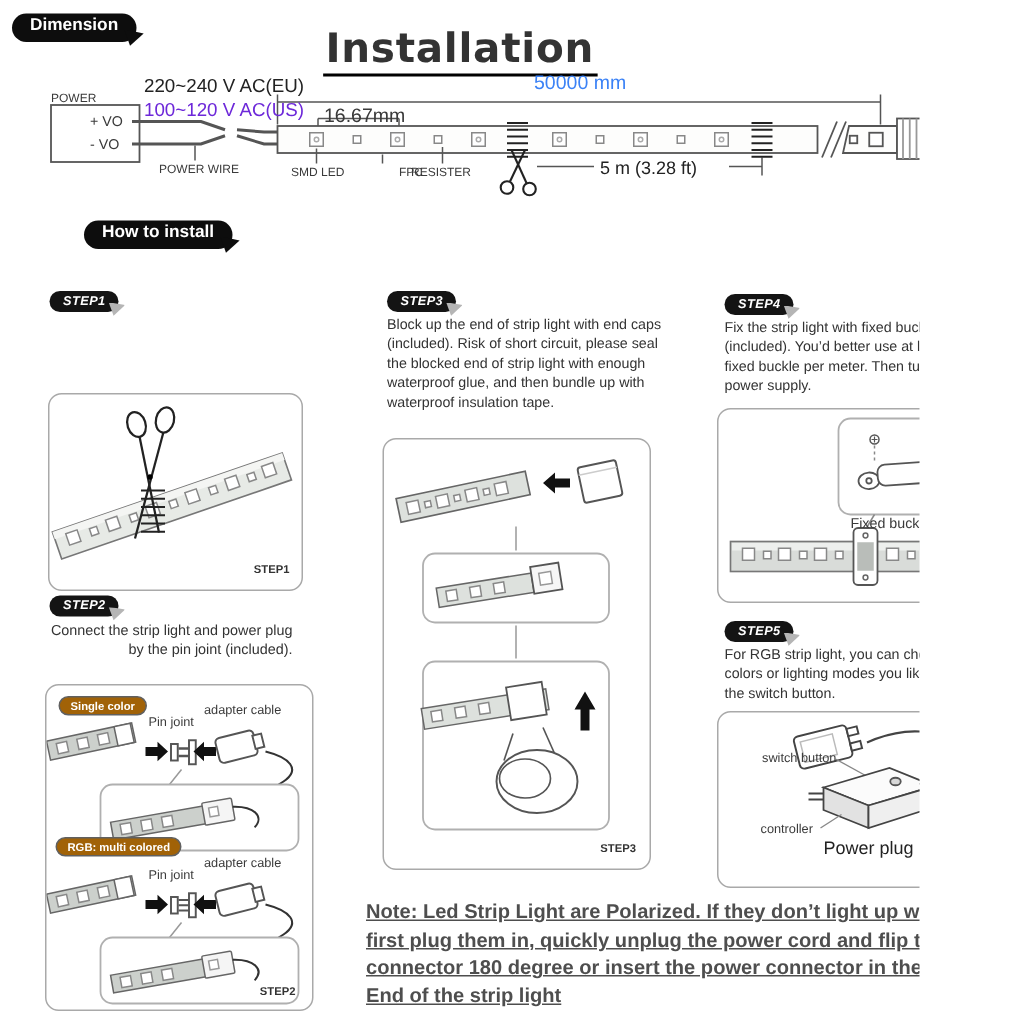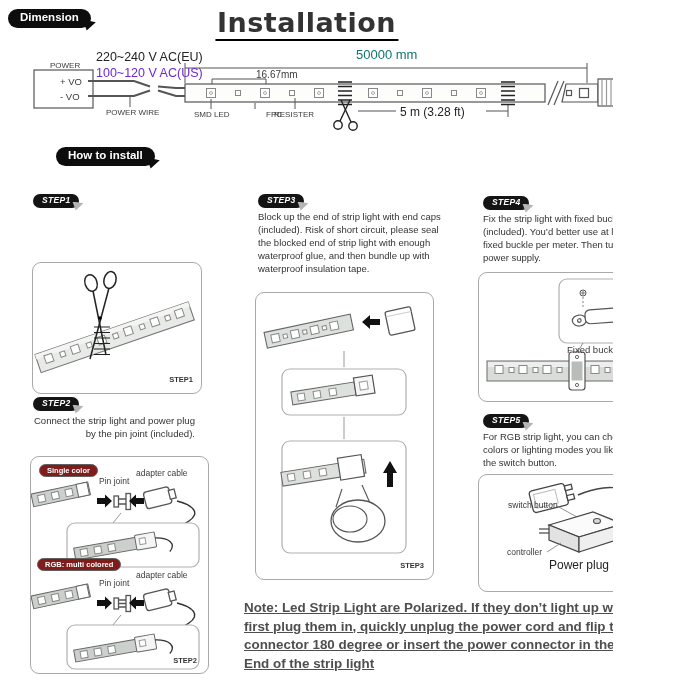--- a/index.html
+++ b/index.html
@@ -7,27 +7,27 @@
         font-family:"Liberation Sans",sans-serif;color:#333;}
   .lbl{position:absolute;white-space:nowrap;color:#3a3a3a;}
   .bubble-badge{position:absolute;background:#0d0d0d;color:#fff;font-weight:bold;
         font-size:11.5px;padding:3px 12px 4px;border-radius:11px;line-height:1;}
   .bubble-badge::after{content:'';position:absolute;right:-5px;bottom:-3px;width:13px;height:11px;
         background:#0d0d0d;clip-path:polygon(0 0,100% 25%,30% 100%);}
   .step-pill{position:absolute;background:#141414;color:#fff;font-weight:bold;font-style:italic;
         font-size:8.5px;padding:2px 9px 3px;border-radius:7px;line-height:1;letter-spacing:.3px;z-index:2;}
   .step-pill::before{content:'';position:absolute;right:-4px;bottom:-3px;width:11px;height:9px;
         background:#b5b5b5;clip-path:polygon(0 0,100% 20%,30% 100%);z-index:-1;}
-  .gray-badge{position:absolute;background:#7f1d1d;border:1.5px solid #606060;color:#fff;
+  .gray-badge{position:absolute;background:#a16207;border:1.5px solid #606060;color:#fff;
         font-weight:bold;font-size:7.5px;padding:1.5px 7px 2px;border-radius:8px;line-height:1;z-index:2;}
   .figure{position:absolute;border:1.3px solid #a9a9a9;border-radius:9px;background:#fff;}
   .fig-label{position:absolute;font-size:7.5px;font-weight:bold;color:#333;white-space:nowrap;}
   .art{position:absolute;left:0;top:0;width:100%;height:100%;}
   .step-text{position:absolute;font-size:9.6px;line-height:1.36;color:#333;}
-  #title{position:absolute;left:50%;transform:translateX(-50%);top:7px;font-size:27px;font-weight:bold;
+  #title{position:absolute;left:50%;transform:translateX(-50%);top:17px;font-size:27px;font-weight:bold;
         font-family:"DejaVu Sans","Liberation Sans",sans-serif;border-bottom:2.5px solid #000;
         padding:0 2px 1px;letter-spacing:.5px;}
   #note{position:absolute;left:244px;top:599px;width:437px;font-size:13.4px;font-weight:bold;
         color:#4e4e4e;text-decoration:underline;line-height:1.39;}
 </style>
 </head>
 <body>
 
 <div id="page">
 
@@ -106,28 +106,28 @@
       <path d="M602 79 V106 M606.5 79 V106 M611 79 V106 M615.5 79 V106 M620 79 V106" stroke="#999"></path>
 
       <line x1="627" y1="78" x2="627" y2="108"></line>
       <line x1="630" y1="78" x2="630" y2="108" stroke="#bbb"></line>
 
       <rect x="667" y="82" width="11" height="23" fill="#fff"></rect>
       <path d="M669 88 H673 M669 93 H673 M669 98 H673" stroke="#999"></path>
     </g>
   </svg>
 
-  <div class="lbl" style="left:50px;top:61px;font-size:8px;">POWER</div>
+  <div class="lbl" style="left:34px;top:61px;font-size:8px;">POWER</div>
   <div class="lbl" style="left:96px;top:50px;font-size:12.5px;color:#222;">220~240 V AC(EU)</div>
   <div class="lbl" style="left:96px;top:66px;font-size:12.5px;color:#6d28d9;">100~120 V AC(US)</div>
   <div class="lbl" style="left:60px;top:76px;font-size:9.5px;">+ VO</div>
   <div class="lbl" style="left:60px;top:91px;font-size:9.5px;">- VO</div>
   <div class="lbl" style="left:106px;top:108px;font-size:8px;">POWER WIRE</div>
-  <div class="lbl" style="left:216px;top:69px;font-size:10px;margin-left:40px;">16.67mm</div>
-  <div class="lbl" style="left:356px;top:47px;font-size:13px;color:#0f766e;">50000 mm</div>
+  <div class="lbl" style="left:216px;top:69px;font-size:13px;">16.67mm</div>
+  <div class="lbl" style="left:356px;top:47px;font-size:13px;color:#3b82f6;">50000 mm</div>
   <div class="lbl" style="left:194px;top:110px;font-size:8px;">SMD LED</div>
   <div class="lbl" style="left:246px;top:110px;font-size:8px;padding-left:20px;">FPC</div>
   <div class="lbl" style="left:274px;top:110px;font-size:8px;">RESISTER</div>
   <div class="lbl" style="left:400px;top:105px;font-size:12px;color:#222;">5 m (3.28 ft)</div>
   <div class="lbl" style="left:632px;top:99px;font-size:14px;color:#222;">14 mm</div>
 
   <div class="bubble-badge" style="left:8px;top:147px;margin-left:48px;">How to install</div>
 
   <div class="step-pill" style="left:33px;top:194px;">STEP1</div>
   <div class="figure" style="left:32px;top:262px;width:168px;height:130px;">

